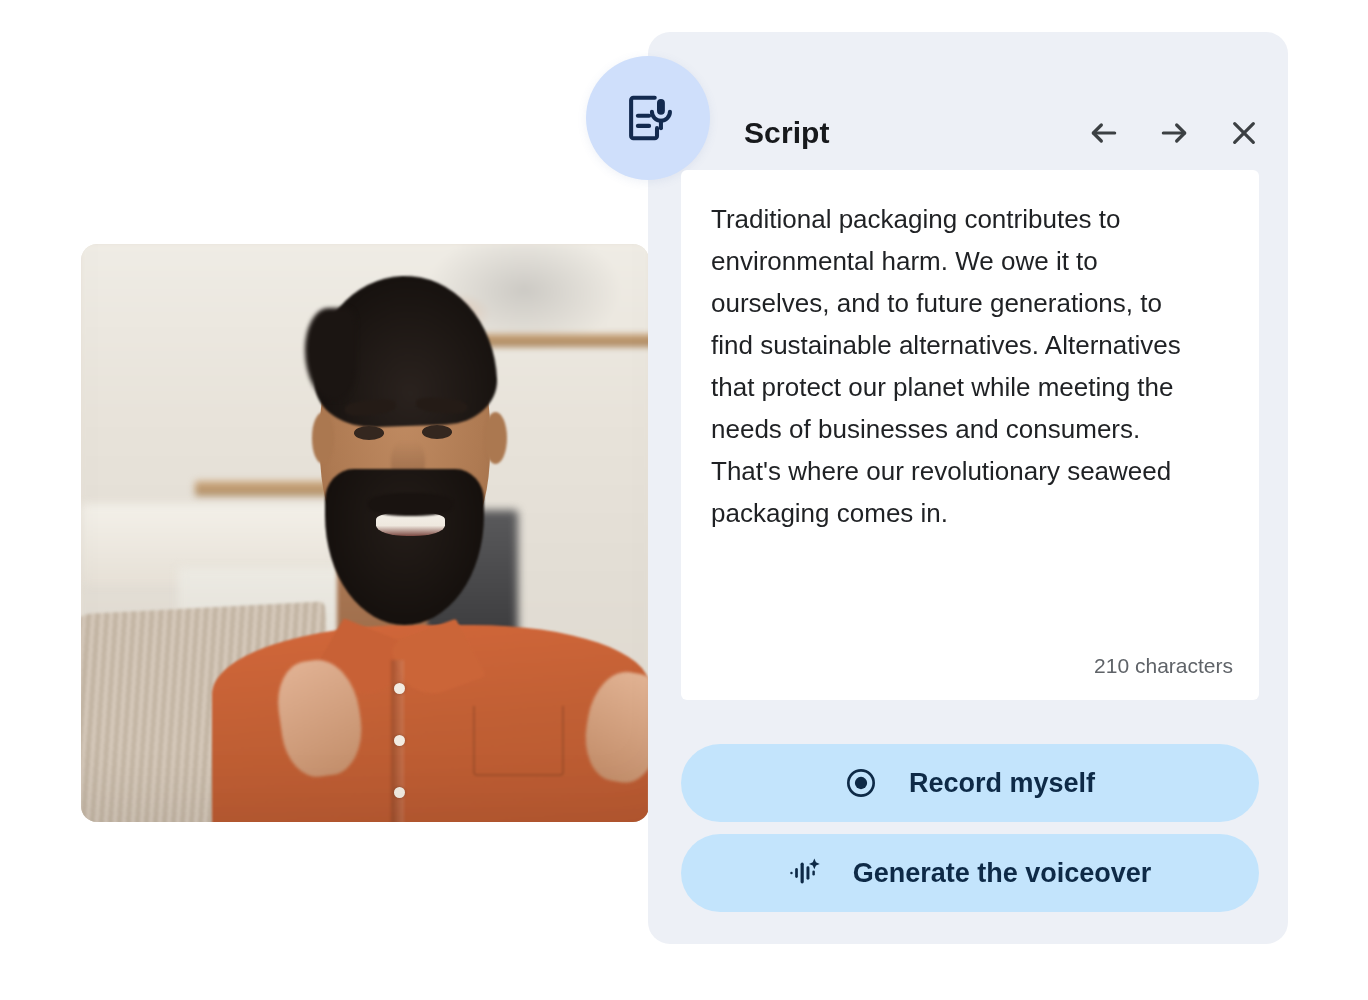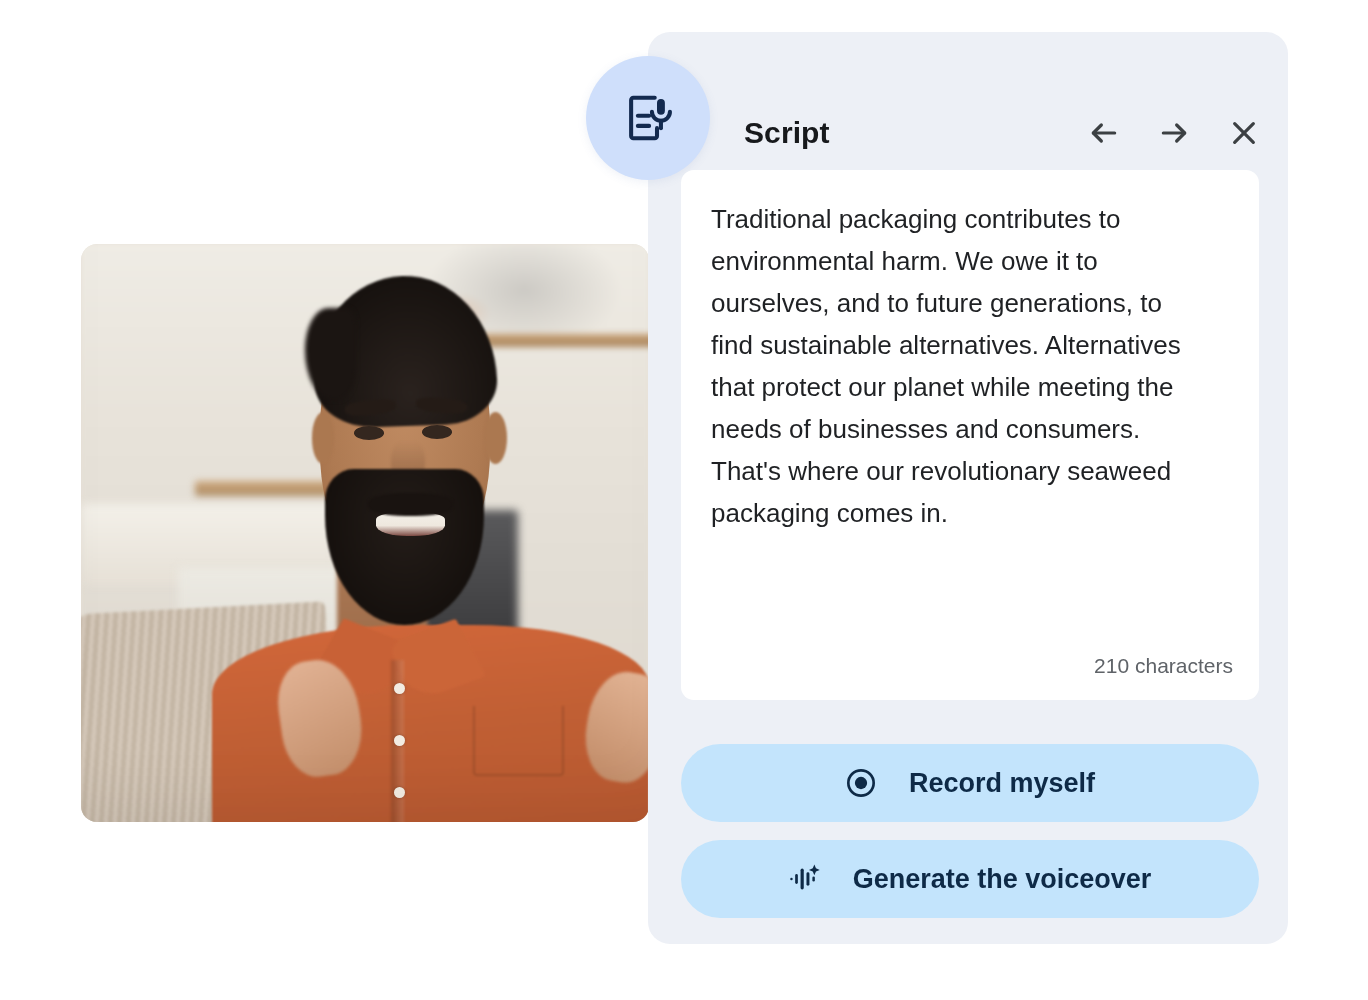--- a/index.html
+++ b/index.html
@@ -196,21 +196,21 @@
     width:124px; height:124px; border-radius:50%;
     background:#cfdffb;
     display:flex; align-items:center; justify-content:center;
     box-shadow: 0 2px 10px rgba(90,120,180,.10);
   }
 
   
   .script-card {
     position:absolute; left:33px; top:138px;
     width:578px; height:530px;
-    background:#ffffff; border-radius:13px;
+    background:#ffffff; border-radius:6px;
   }
   .script-text {
     position:absolute; left:30px; top:28px; width:500px;
     font-size:26px; line-height:42px; color:#1f2124;
     white-space:pre-line;
   }
   .char-count {
     position:absolute; right:26px; bottom:22px;
     font-size:21px; color:#5f6368;
   }
@@ -220,21 +220,21 @@
     position:absolute; left:33px; top:712px; width:578px;
   }
   .btn {
     width:578px; height:78px; border:none; border-radius:39px;
     background:#c3e4fc; color:#0e2a47;
     font-family:"Liberation Sans", sans-serif;
     font-size:27px; font-weight:700;
     display:flex; align-items:center; justify-content:center; gap:32px;
     cursor:pointer;
   }
-  .btn + .btn { margin-top:18px; }
+  .btn + .btn { margin-top:12px; }
   .btn-icon { display:flex; align-items:center; justify-content:center; }
 </style>
 </head>
 <body>
 
 <div class="stage">
 
   <div class="video-card">
     <div class="v-bg"></div>
     <div class="v-shelf"></div>

